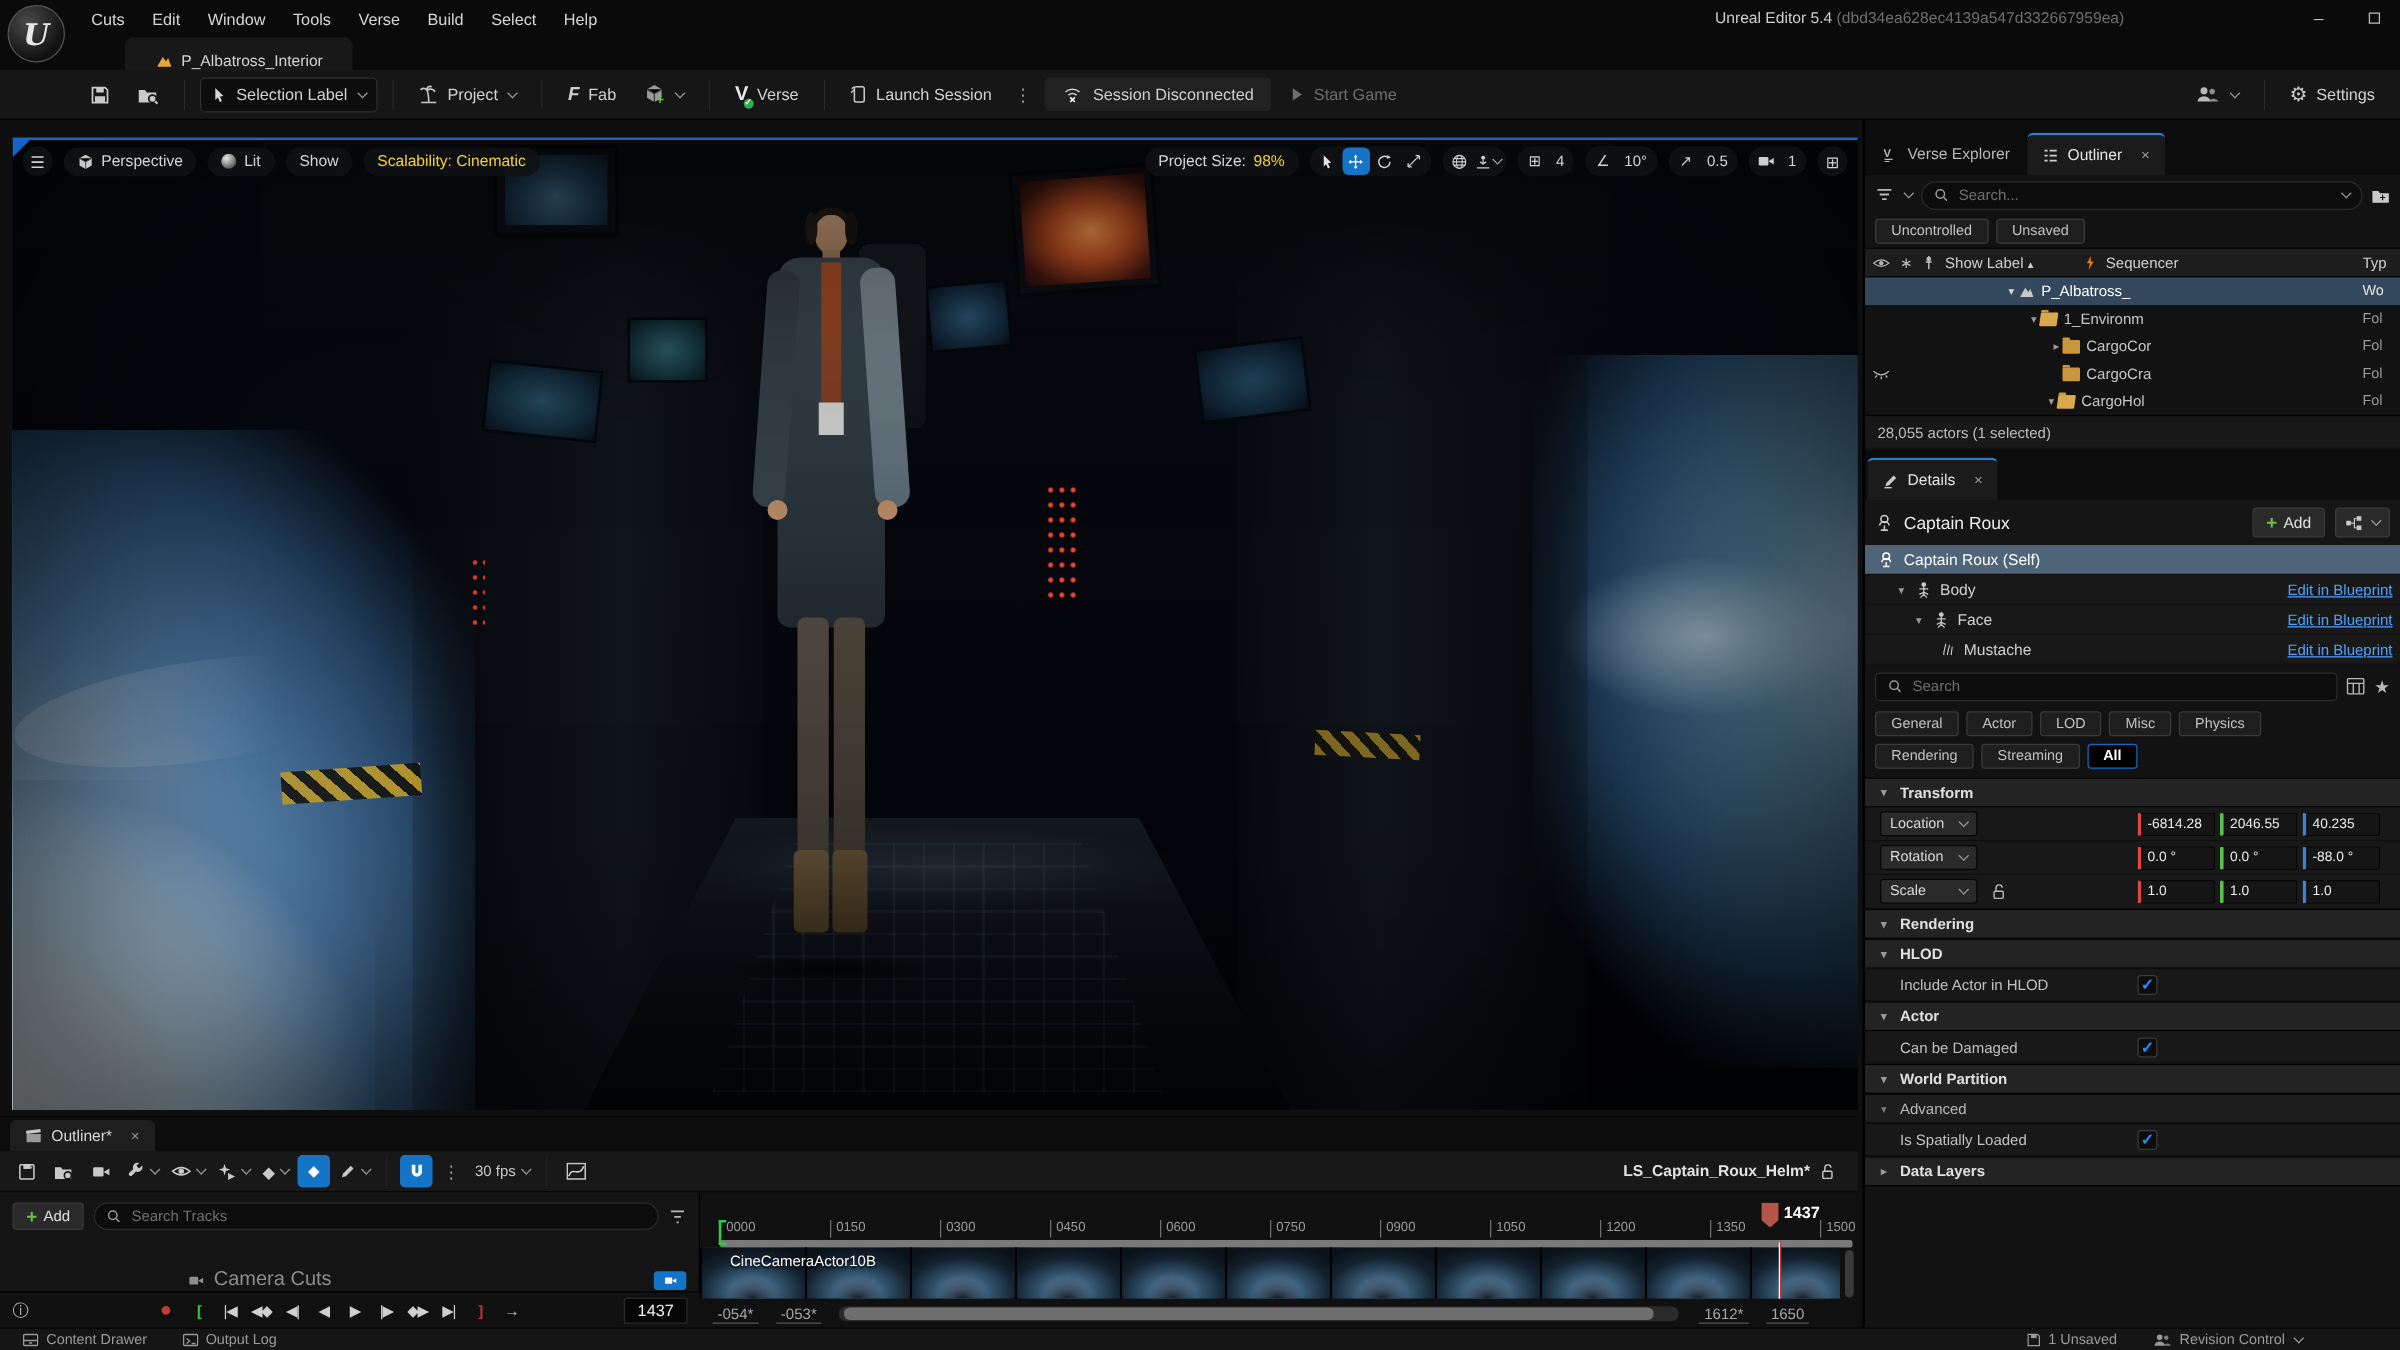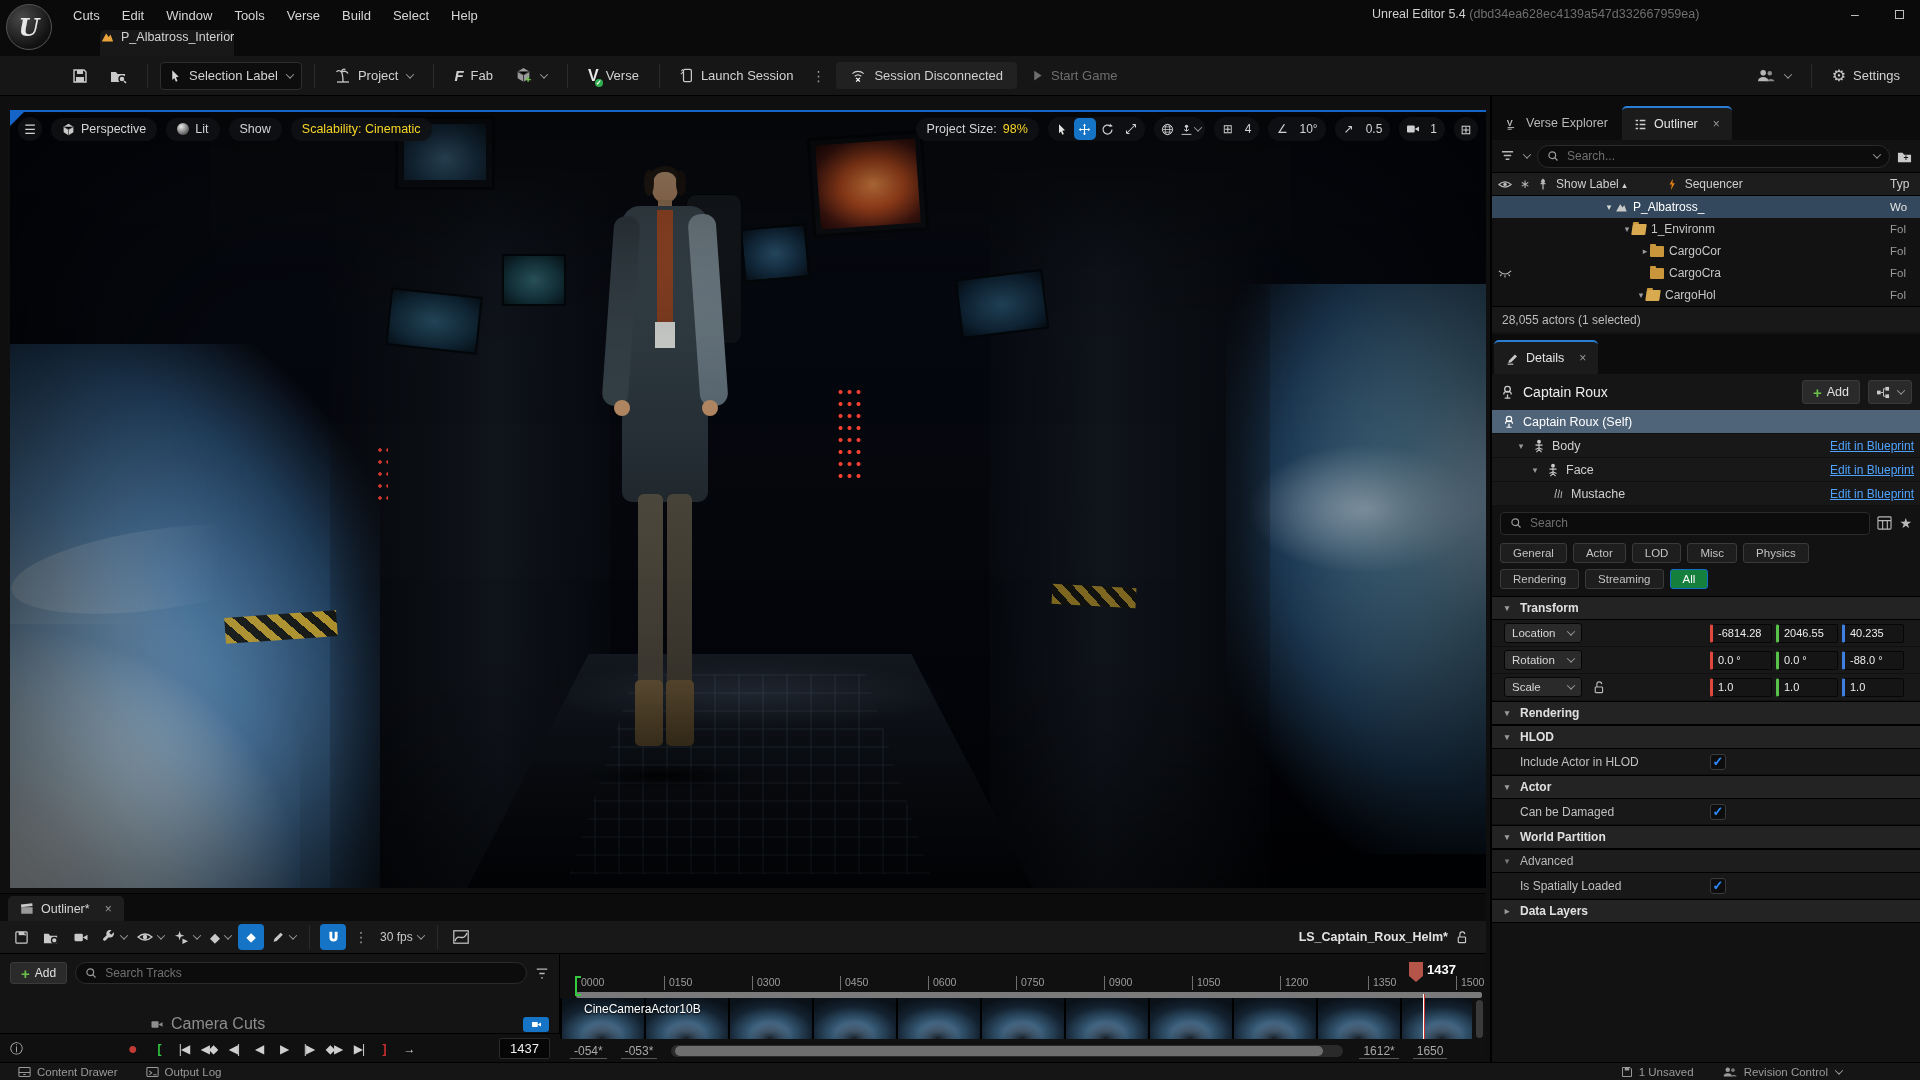--- a/index.html
+++ b/index.html
@@ -18,21 +18,21 @@
   #menu{margin-left:62px;display:flex}
   .tb-title{position:absolute;left:1372px;top:7px;font-size:12.5px;white-space:nowrap}
   .tb-title .t1{color:#cfcfcf}
   .tb-title .t2{color:#6f6f6f}
   .winbtn{position:absolute;top:6px;color:#bdbdbd;font-size:14px;width:18px;text-align:center}
   #btn-max span{display:inline-block;width:9px;height:9px;border:1.2px solid #bdbdbd}
 
   
   #tabrow{position:absolute;left:0;top:30px;width:1920px;height:26px;background:#0a0a0a}
   #level-tab{position:absolute;left:100px;top:0;height:26px;background:#181818;border-radius:6px 6px 0 0;
-    display:flex;align-items:flex-start;gap:7px;padding:0 0;font-size:12.5px;color:#d2d2d2}
+    display:flex;align-items:flex-end;gap:7px;padding:0 24px;font-size:12.5px;color:#d2d2d2}
 
   
   #toolbar{position:absolute;left:0;top:56px;width:1920px;height:40px;background:#161616;border-bottom:1px solid #000;
     display:flex;align-items:center;padding:0 10px;gap:6px}
   .vsep{width:1px;height:24px;background:#060606;border-right:1px solid #2b2b2b;margin:0 6px}
   .tbtn{display:flex;align-items:center;gap:7px;height:28px;padding:0 8px;border-radius:4px;color:#d2d2d2;font-size:13px}
   .pillbtn{background:#0d0d0d;border:1px solid #2e2e2e}
   .chev{width:6px;height:6px;border-right:1.6px solid #9a9a9a;border-bottom:1.6px solid #9a9a9a;
     transform:rotate(45deg) translate(-1px,-1px);margin-left:2px}
   .dim{color:#6e6e6e}
@@ -63,21 +63,21 @@
   .ptabs{height:44px;display:flex;align-items:flex-end;background:#0c0c0c;padding:0 2px;gap:2px}
   .ptab{height:34px;display:flex;align-items:center;gap:7px;padding:0 12px;font-size:12.5px;color:#b8b8b8;border-radius:5px 5px 0 0}
   .ptab.active{background:#1b1b1b;color:#e4e4e4;border-top:2px solid #2a7fd4}
   .xclose{color:#9a9a9a;margin-left:8px;font-size:12px}
   .searchrow{height:32px;display:flex;align-items:center;gap:7px;padding:0 8px;background:#121212}
   .searchbox{flex:1;height:23px;background:#0c0c0c;border:1px solid #2a2a2a;border-radius:12px;display:flex;align-items:center;gap:6px;padding:0 9px}
   .searchbox input{flex:1;background:transparent;border:0;color:#cfcfcf;font-size:12px}
   .searchbox input::placeholder{color:#6f6f6f}
   .chipsrow{display:flex;gap:6px;padding:3px 8px}
   .chip{height:20px;border:1px solid #3a3a3a;background:#1e1e1e;border-radius:3px;display:flex;align-items:center;padding:0 12px;font-size:11.5px;color:#c2c2c2}
-  .chip.blue{background:#15803d;border-color:#0f6cc7;color:#fff;font-weight:normal}
+  .chip.blue{background:#000000;border-color:#0f6cc7;color:#fff;font-weight:bold}
   .outl-header{height:24px;display:flex;align-items:center;background:#1d1d1d;border-top:1px solid #000;border-bottom:1px solid #000;
     font-size:12px;color:#cfcfcf;padding:0 6px;gap:8px}
   .orow{height:22px;display:flex;align-items:center;font-size:12px;color:#c6c6c6;position:relative}
   .orow.selected{background:#33485c;color:#fff}
   .otype{position:absolute;right:2px;width:28px;overflow:hidden;color:#9a9a9a;font-size:11.5px}
   .arrow{color:#9a9a9a;font-size:9px;width:10px;text-align:center}
   .folder{width:14px;height:11px;background:#c9963c;border-radius:1px;position:relative;margin-right:5px}
   .folder::before{content:"";position:absolute;left:0;top:-2px;width:6px;height:2px;background:#c9963c;border-radius:1px 1px 0 0}
   .folder.open{background:#d8a94e;transform:skewX(-8deg)}
   .ostatus{height:26px;display:flex;align-items:center;padding:0 10px;font-size:12px;color:#bdbdbd;background:#181818;border-top:1px solid #000}
@@ -462,20 +462,28 @@
         </svg>
       <input placeholder="Search..." style="">
       <span class="chev"></span>
     </div>
     <svg width="15" height="15" viewBox="0 0 16 16">
         <path d="M1 4h5l1.5 2H15v8H1Z" fill="#c9c9c9"></path>
         <text x="7" y="13" fill="#141414" font-size="9" font-weight="bold">+</text>
       </svg>
   </div>
 
+  <div class="chipsrow">
+    <div class="chip">
+        <span>Uncontrolled</span>
+      </div>
+    <div class="chip">
+        <span>Unsaved</span>
+      </div>
+  </div>
 
   <div class="outl-header">
     <svg width="14" height="11" viewBox="0 0 16 12">
         <path d="M1 6 Q8 0 15 6 Q8 12 1 6Z" fill="none" stroke="#b8b8b8" stroke-width="1.2"></path>
         <circle cx="8" cy="6" r="2" fill="#b8b8b8"></circle>
       </svg>
     <span style="color:#b8b8b8">∗</span>
     <svg width="10" height="13" viewBox="0 0 12 16">
         <path d="M6 1v6 M3 7h6 M6 7v7" stroke="#b8b8b8" stroke-width="1.5"></path>
         <circle cx="6" cy="4" r="2.4" fill="#b8b8b8"></circle>

